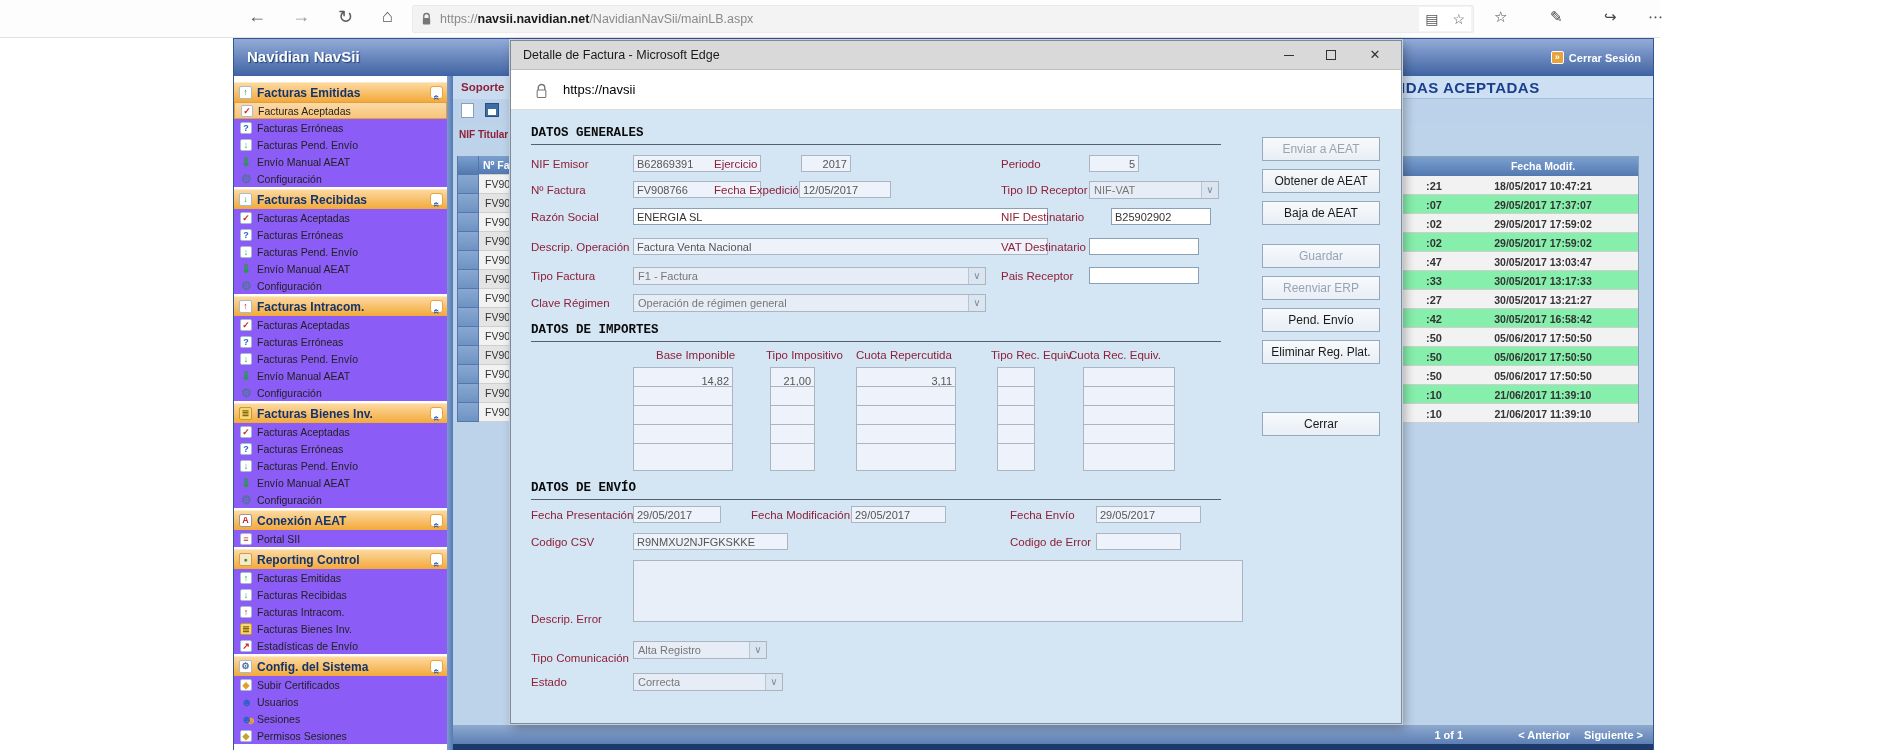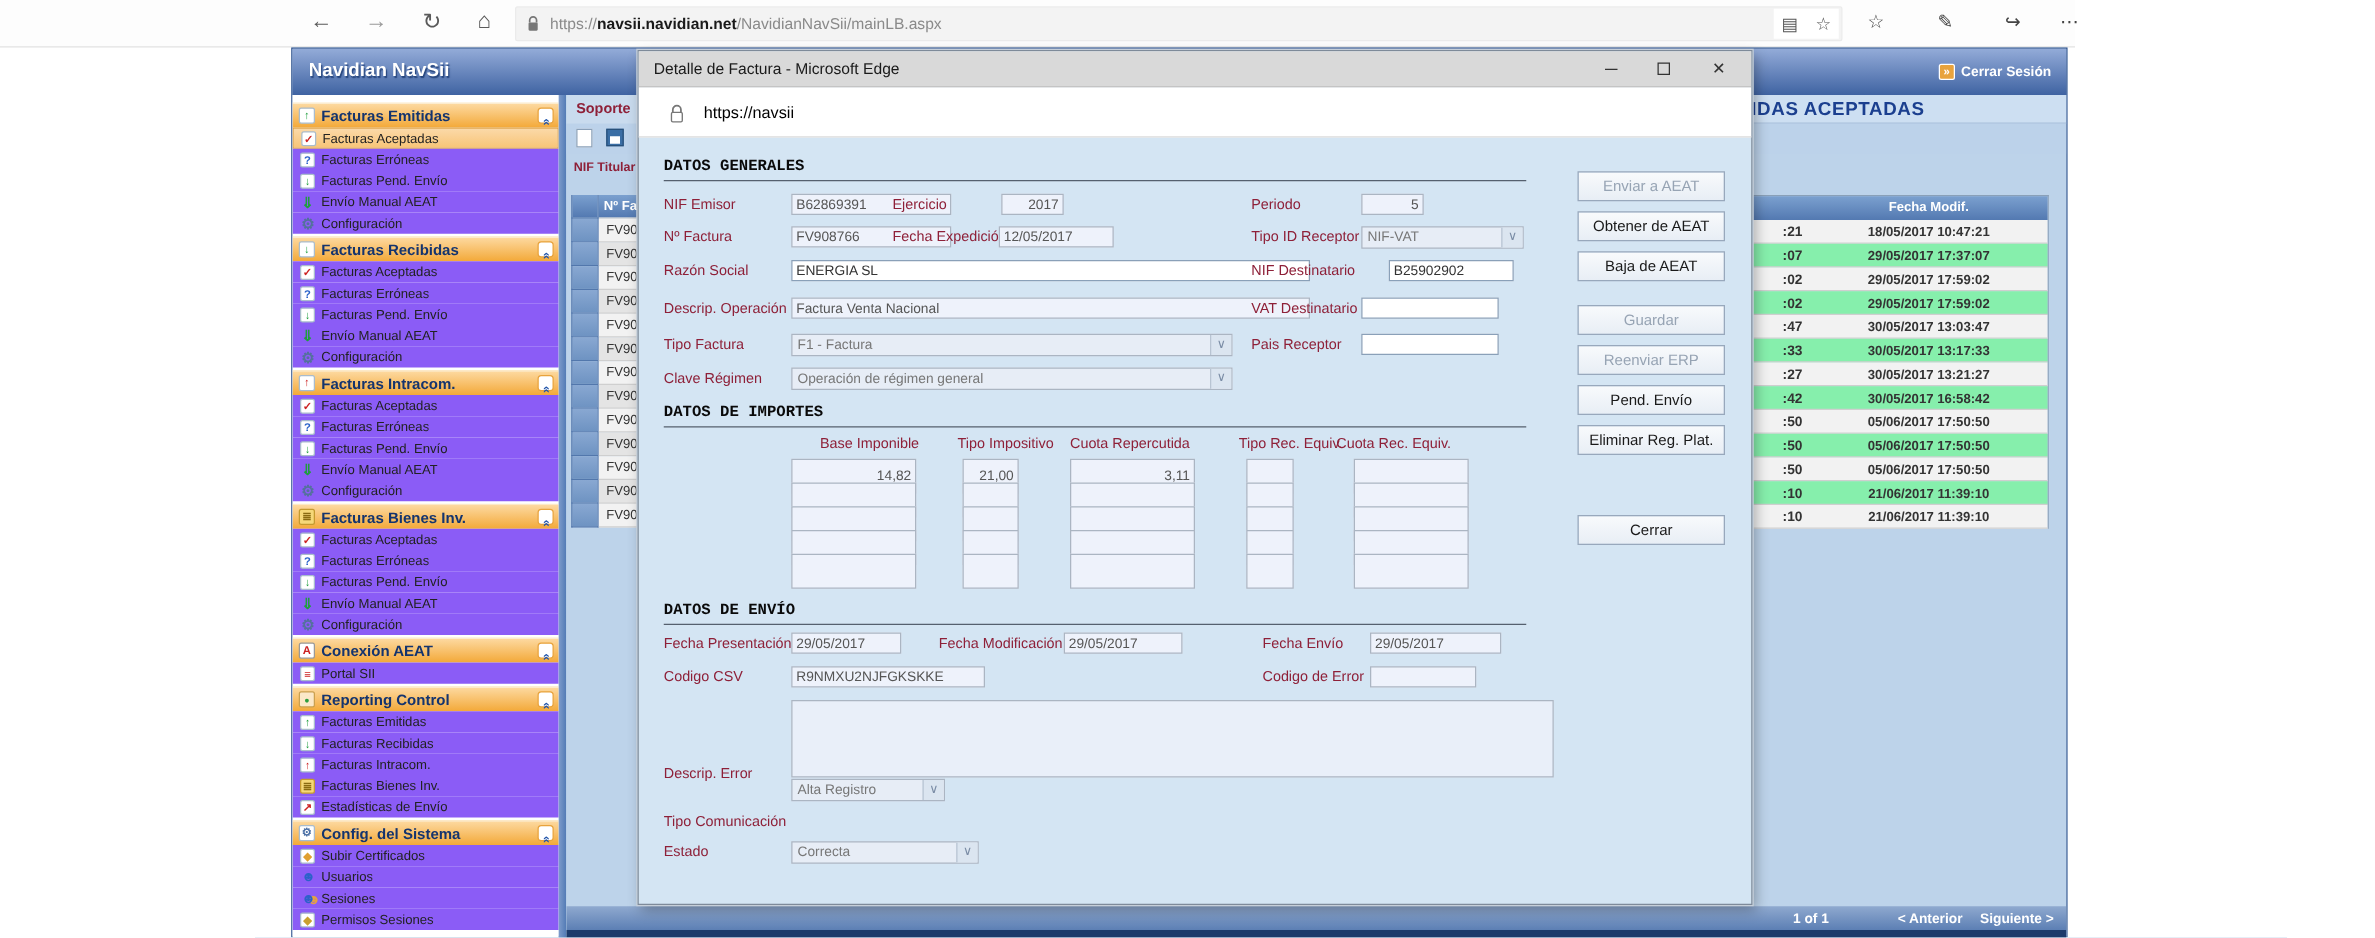--- a/index.html
+++ b/index.html
@@ -557,21 +557,21 @@
 
       <span class="lab" style="left:20px;top:426px">Codigo CSV</span>
       <input class="fld" style="left: 122px; top: 423px; width: 155px;" readonly="" value="R9NMXU2NJFGKSKKE">
       <span class="lab" style="left:499px;top:426px">Codigo de Error</span>
       <input class="fld" style="left: 585px; top: 423px; width: 85px;" readonly="" value="">
 
       <div class="bigtext"></div>
       <span class="lab" style="left:20px;top:503px">Descrip. Error</span>
 
       <span class="lab" style="left:20px;top:542px">Tipo Comunicación</span>
-      <span class="selbox" style="left:122px;top:513px;width:123px">
+      <span class="selbox" style="left:122px;top:531px;width:134px">
         <span class="stext">Alta Registro</span>
         <span class="sarrow">∨</span>
       </span>
       <span class="lab" style="left:20px;top:566px">Estado</span>
       <span class="selbox" style="left:122px;top:563px;width:150px">
         <span class="stext">Correcta</span>
         <span class="sarrow">∨</span>
       </span>
 
       <div class="dbtns">

